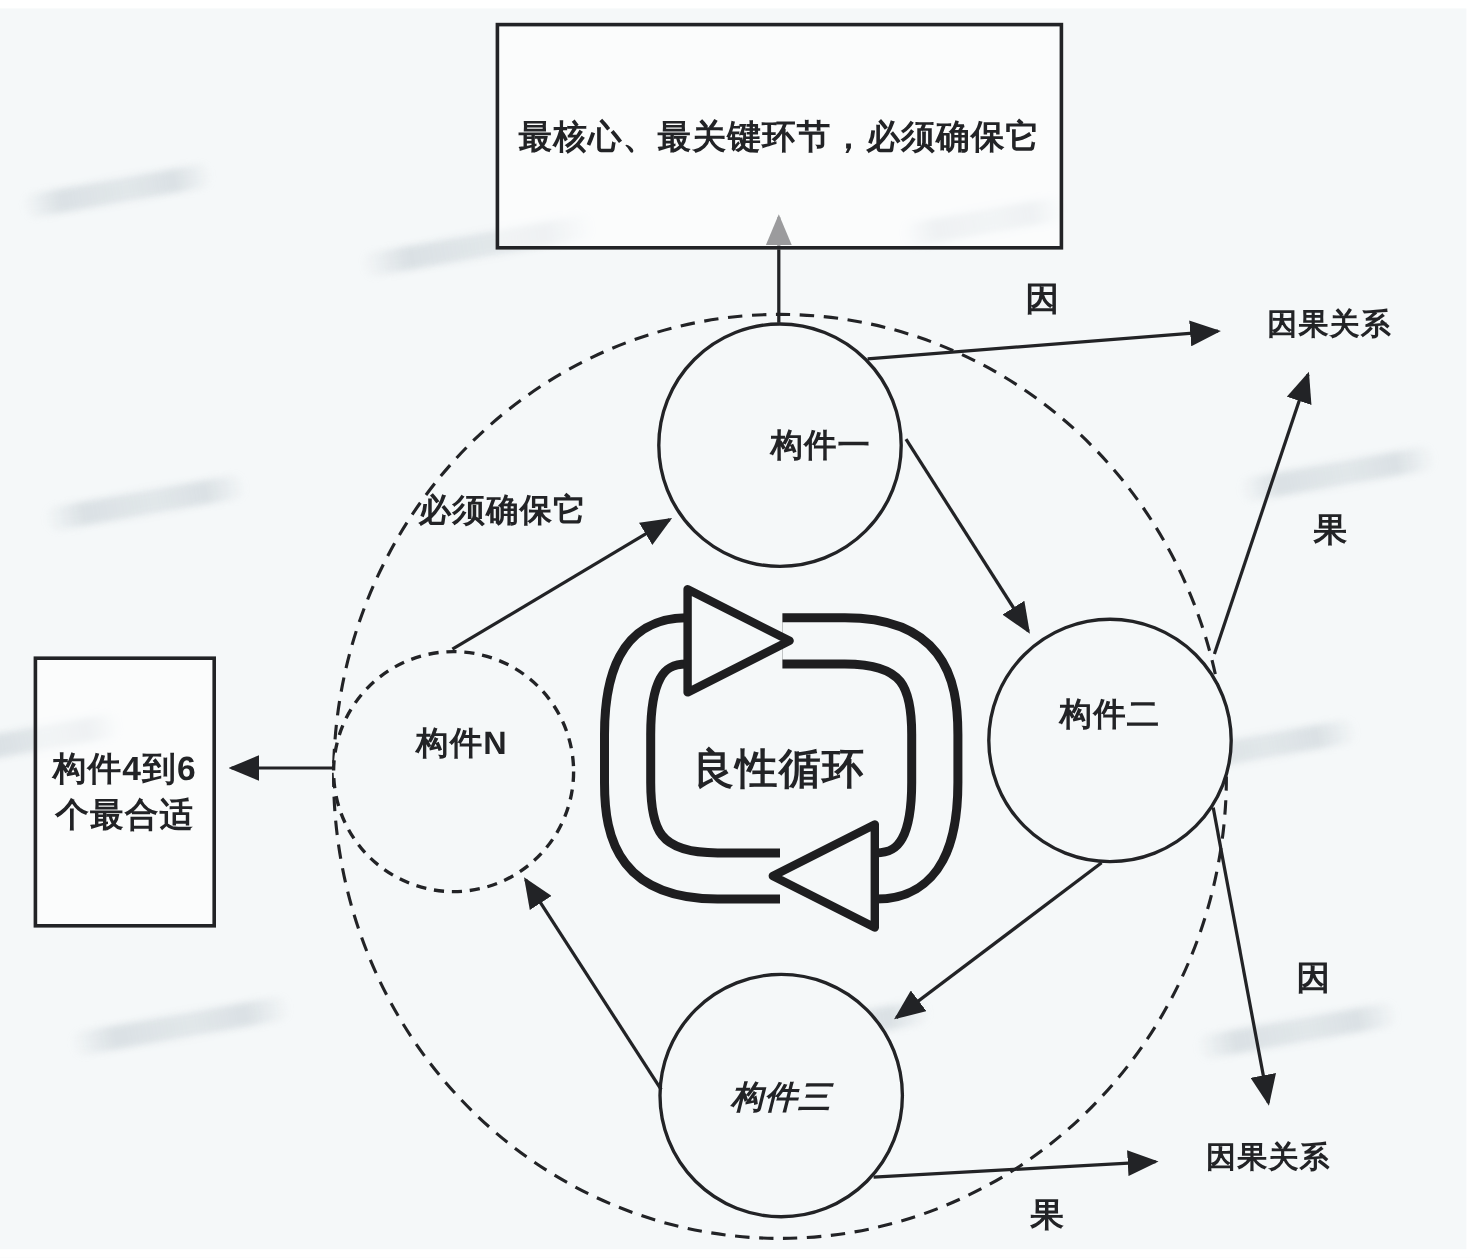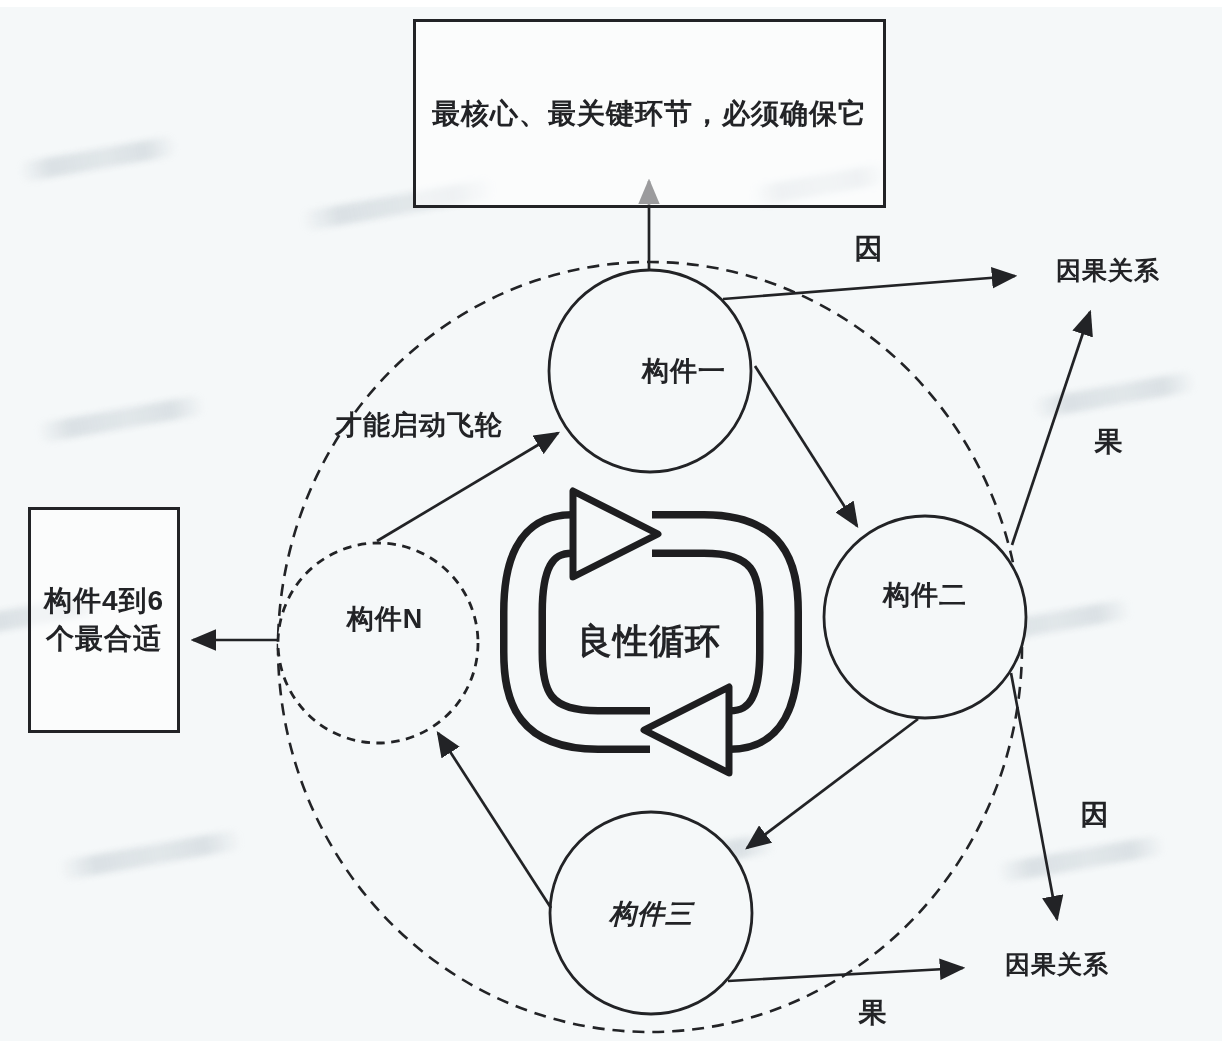--- a/index.html
+++ b/index.html
@@ -35,21 +35,21 @@
     box-sizing:border-box;
     display:flex;
     flex-direction:column;
     align-items:center;
     justify-content:center;
     color:#222326;
     font-weight:600;
     text-align:center;
   }
   .top-note{left:413px;top:12px;width:473px;height:189px;font-size:28px;line-height:38px;letter-spacing:1px;justify-content:center;}
-  .left-note{left:28px;top:500px;width:152px;height:226px;font-size:28px;line-height:38px;letter-spacing:1px;}
+  .left-note{left:28px;top:540px;width:152px;height:226px;font-size:28px;line-height:38px;letter-spacing:1px;}
   .loop-note{
     position:absolute;left:318px;top:401px;width:202px;
     color:#222326;font-weight:600;font-size:27px;line-height:35px;
     text-align:center;letter-spacing:1px;
   }
   .wm{
     position:absolute;
     height:20px;border-radius:10px;
     background:linear-gradient(90deg, rgba(156,170,180,.00), rgba(156,170,180,.30) 20%, rgba(156,170,180,.22) 55%, rgba(156,170,180,.30) 80%, rgba(156,170,180,0));
     filter:blur(3px);
@@ -110,21 +110,21 @@
   <div class="note-box top-note">
     <span>最核心、最关键环节，必须确保它</span>
   </div>
 
   <div class="note-box left-note">
     <span>构件4到6</span>
     <span>个最合适</span>
   </div>
 
   <div class="loop-note">
-    <div>才能启动飞轮</div>
+    <div>必须确保它</div>
   </div>
 
   <div class="label node-label" style="left:684px;top:364px;">构件一</div>
   <div class="label node-label" style="left:925px;top:588px;">构件二</div>
   <div class="label node-label" style="left:651px;top:907px;font-style:italic;">构件三</div>
   <div class="label node-label" style="left:385px;top:612px;">构件N</div>
 
   <div class="label center-label" style="left:649px;top:634px;">良性循环</div>
 
   <div class="label ce-label" style="left:869px;top:242px;">因</div>

